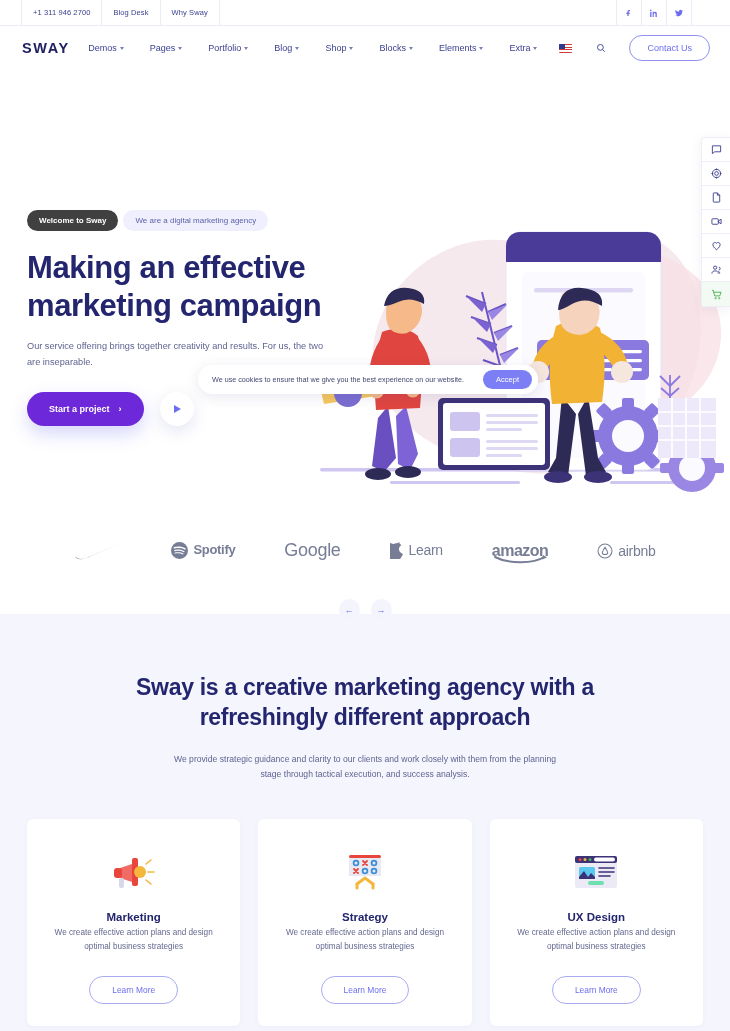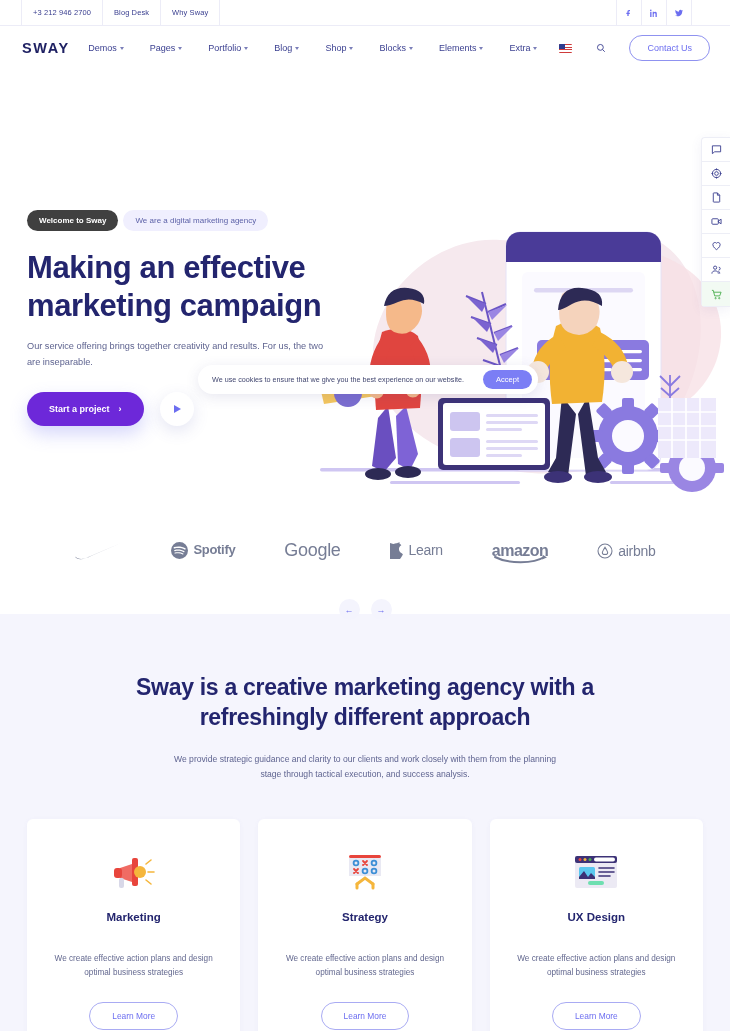--- a/index.html
+++ b/index.html
@@ -302,42 +302,42 @@
     box-shadow: 0 1px 5px rgba(90,95,180,.05);
   }
   .card-icon { height: 46px; display: flex; align-items: center; justify-content: center; }
   .card-title {
     margin-top: 16px;
     font-size: 11.5px;
     font-weight: bold;
     color: #23256e;
   }
   .card-desc {
-    margin-top: 29px;
+    margin-top: 3px;
     font-size: 8.2px;
     line-height: 1.68;
     color: #63688f;
   }
   .card-btn {
     margin-top: 22px;
     display: inline-block;
     border: 1px solid #a9abf3;
     color: #6c6ef0;
     border-radius: 15px;
     font-size: 8.4px;
     padding: 8px 22px;
     background: #fff;
   }
 </style>
 </head>
 <body>
 
 <div class="topbar">
   <div class="topbar-left">
-    <div class="tb-item">+3 212 946 2700</div>
+    <div class="tb-item">+1 311 946 2700</div>
     <div class="tb-item">Blog Desk</div>
     <div class="tb-item">Why Sway</div>
   </div>
   <div class="topbar-spacer"></div>
   <div class="topbar-right">
     <div class="tb-soc">
       <svg viewBox="0 0 24 24">
           <path d="M15 3h-3a5 5 0 0 0-5 5v3H4v4h3v6h4v-6h3l1-4h-4V8a1 1 0 0 1 1-1h3z"></path>
         </svg>
     </div>

